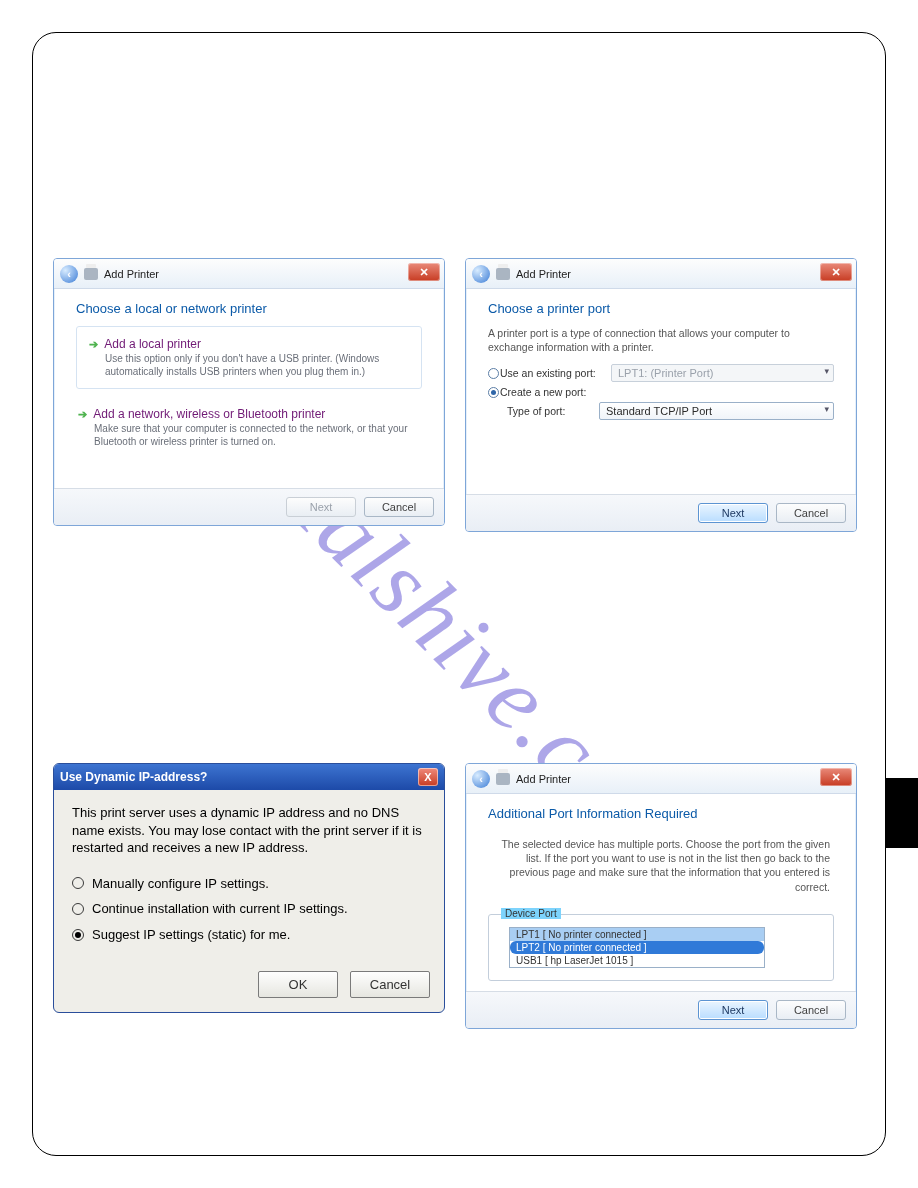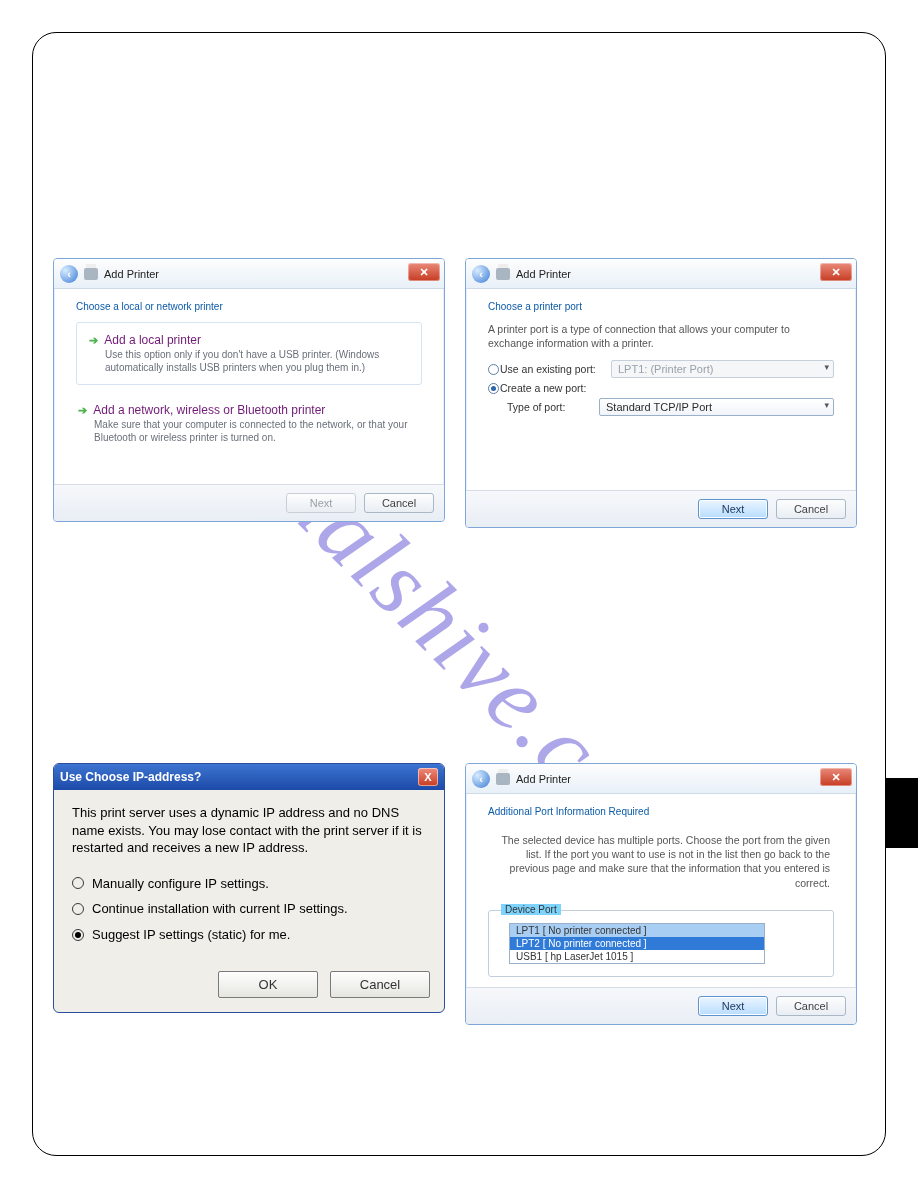--- a/index.html
+++ b/index.html
@@ -80,21 +80,21 @@
     display: flex; align-items:center; justify-content:center;
     font-size: 11px; font-weight: bold;
     box-shadow: inset 0 0 0 1px rgba(255,255,255,.4);
   }
   .wiz .body {
     padding: 12px 22px 10px 22px;
     min-height: 180px;
   }
   .wiz .heading {
     color: #0b5aa8;
-    font-size: 10px;
+    font-size: 13px;
     margin-bottom: 10px;
   }
   .option-box {
     border: 1px solid #d5e3f2;
     border-radius: 3px;
     padding: 10px 12px;
     margin-bottom: 18px;
   }
   .opt-title {
     color: #701a75;
@@ -194,40 +194,40 @@
     width:12px;height:12px;border:1px solid #3a3a3a;border-radius:50%;
     display:inline-flex;align-items:center;justify-content:center;
   }
   .xp .radio-outer.checked:after{
     content:"";width:6px;height:6px;border-radius:50%;background:#000;
   }
   .xp .xp-footer{
     display:flex;justify-content:flex-end;gap:12px;padding:4px 14px 14px;
   }
   .xp .xp-btn{
-    width:100px;padding:5px 8px;border:1px solid #7a7a7a;border-radius:2px;
+    width:80px;padding:5px 8px;border:1px solid #7a7a7a;border-radius:2px;
     background:linear-gradient(#fefefe,#e6e6e0);font-size:13px;text-align:center;
   }
 
   .thin-text { font-size: 10.5px; color:#555; line-height:1.35; }
 
   .fieldset {
     border:1px solid #c3cedb;border-radius:3px;
     padding:12px 12px;margin-top:20px;
   }
   .fieldset .legend {
     position:relative;top:-20px;background:#7dd3fc;display:inline-block;
     padding:0 4px;font-size:10px;color:#333;
   }
   .listbox {
     border:1px solid #9ab0c8;width:256px;font-size:10px;margin-top:-12px;margin-left:8px;
   }
   .listbox .row { padding:1px 6px; white-space:nowrap; overflow:hidden; text-overflow:ellipsis; }
   .listbox .row.sel { background:#a9cef3; }
-  .listbox .row.sel2 { background:#307ad8;color:#fff; }
+  .listbox .row.sel2 { background:#307ad8;color:#fff;border-radius:6px; }
 
   .side-tab {
     position:absolute;right:-33px;top:745px;width:33px;height:70px;background:#000;
   }
 </style>
 </head>
 <body>
 
 <div class="page-frame">
   <div class="watermark">manualshive.com</div>
@@ -286,21 +286,21 @@
       <div style="height:60px;"></div>
     </div>
     <div class="footer">
       <div class="btn primary">Next</div>
       <div class="btn">Cancel</div>
     </div>
   </div>
 
   <div class="xp" style="left:20px;top:730px;">
     <div class="title">
-      <span>Use Choose IP-address?</span>
+      <span>Use Dynamic IP-address?</span>
       <span class="xp-close">X</span>
     </div>
     <div class="xp-body">
       <div>This print server uses a dynamic IP address and no DNS name exists. You may lose contact with the print server if it is restarted and receives a new IP address.</div>
       <div style="height:10px;"></div>
       <div class="radio-row">
         <span class="radio-outer"></span>
         <span>Manually configure IP settings.</span>
       </div>
       <div class="radio-row">

